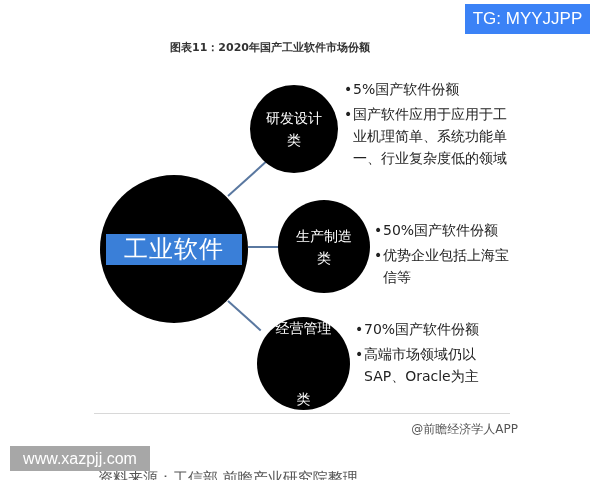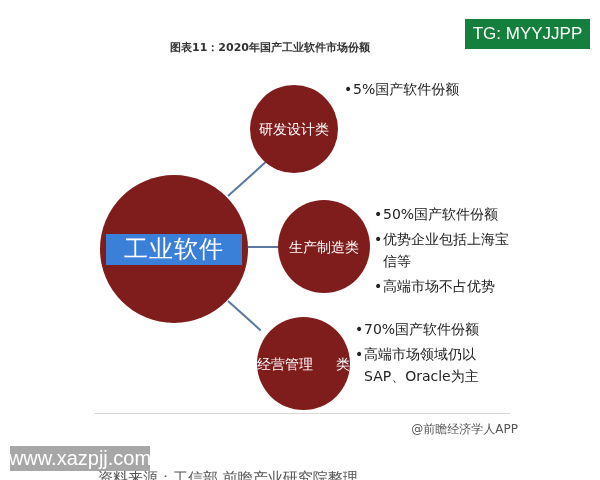--- a/index.html
+++ b/index.html
@@ -3,68 +3,68 @@
   <meta charset="utf-8">
   <style>
     html, body { margin: 0; padding: 0; }
     body {
       width: 600px; height: 480px; position: relative; overflow: hidden;
       background: #ffffff;
       font-family: "DejaVu Sans", "Liberation Sans", sans-serif;
       color: #222;
     }
     .tg-badge {
-      position: absolute; left: 465px; top: 19px; width: 125px; height: 30px;
-      background: #15803d; color: #ffffff;
+      position: absolute; left: 465px; top: 4px; width: 125px; height: 30px;
+      background: #3b82f6; color: #ffffff;
       font-family: "Liberation Sans", sans-serif; font-size: 17px;
       display: flex; align-items: center; justify-content: center;
     }
     .chart-title {
       position: absolute; left: 0; width: 540px; top: 40px; text-align: center;
       font-size: 11px; font-weight: bold; color: #333;
     }
     .connector {
       position: absolute; height: 2px; background: #5a78a0; transform-origin: 0 50%;
     }
     .circle {
       position: absolute; border-radius: 50%;
-      background: #7f1d1d;
-      display: flex; align-items: center; justify-content: center; 
+      background: #000000;
+      display: flex; align-items: center; justify-content: center; flex-direction: column;
       color: #ffffff; text-align: center;
     }
     .circle .lbl { font-size: 14px; line-height: 22px; }
     .main-circle { left: 100px; top: 175px; width: 148px; height: 148px; }
     .main-label {
       background: #3a7fd8; color: #fff; font-size: 24px;
       padding: 2px 18px; line-height: 27px; letter-spacing: 1px;
     }
     .c1 { left: 250px; top: 85px; width: 88px; height: 88px; }
     .c2 { left: 278px; top: 200px; width: 92px; height: 93px; }
     .c3 { left: 257px; top: 317px; width: 93px; height: 93px; justify-content: space-between; }
     .bullets { position: absolute; font-size: 14px; line-height: 22px; color: #222; }
     .bullets .item { position: relative; padding-left: 9px; margin-bottom: 3px; }
     .bullets .item::before {
       content: "•"; position: absolute; left: 0; top: 0;
     }
     .b1 { left: 344px; top: 78px; width: 170px; }
-    .b2 { left: 374px; top: 203px; width: 140px; }
+    .b2 { left: 374px; top: 219px; width: 140px; }
     .b3 { left: 355px; top: 318px; width: 140px; }
     .divider {
       position: absolute; left: 94px; top: 413px; width: 416px; height: 1px; background: #d8d8d8;
     }
     .source {
       position: absolute; left: 98px; top: 421px; font-size: 15px; color: #555; margin-top: 48px;
     }
     .credit {
       position: absolute; right: 82px; top: 421px; font-size: 12px; color: #555;
     }
     .site-badge {
       position: absolute; left: 10px; top: 446px; width: 140px; height: 25px;
       background: #a7a7a7; color: #fff;
-      font-family: "Liberation Sans", sans-serif; font-size: 20px;
+      font-family: "Liberation Sans", sans-serif; font-size: 16px;
       display: flex; align-items: center; justify-content: center;
     }
   </style>
 </head>
 <body>
 
 <div class="tg-badge">TG: MYYJJPP</div>
 
 <div class="chart-title">图表11：2020年国产工业软件市场份额</div>
 
@@ -75,30 +75,30 @@
 <div class="circle main-circle">
   <span class="main-label">工业软件</span>
 </div>
 
 <div class="circle c1">
   <span class="lbl">研发设计</span>
   <span class="lbl">类</span>
 </div>
 <div class="bullets b1">
   <div class="item">5%国产软件份额</div>
+  <div class="item">国产软件应用于应用于工业机理简单、系统功能单一、行业复杂度低的领域</div>
 </div>
 
 <div class="circle c2">
   <span class="lbl">生产制造</span>
   <span class="lbl">类</span>
 </div>
 <div class="bullets b2">
   <div class="item">50%国产软件份额</div>
   <div class="item">优势企业包括上海宝信等</div>
-  <div class="item">高端市场不占优势</div>
 </div>
 
 <div class="circle c3">
   <span class="lbl">经营管理</span>
   <span class="lbl">类</span>
 </div>
 <div class="bullets b3">
   <div class="item">70%国产软件份额</div>
   <div class="item">高端市场领域仍以SAP、Oracle为主</div>
 </div>

